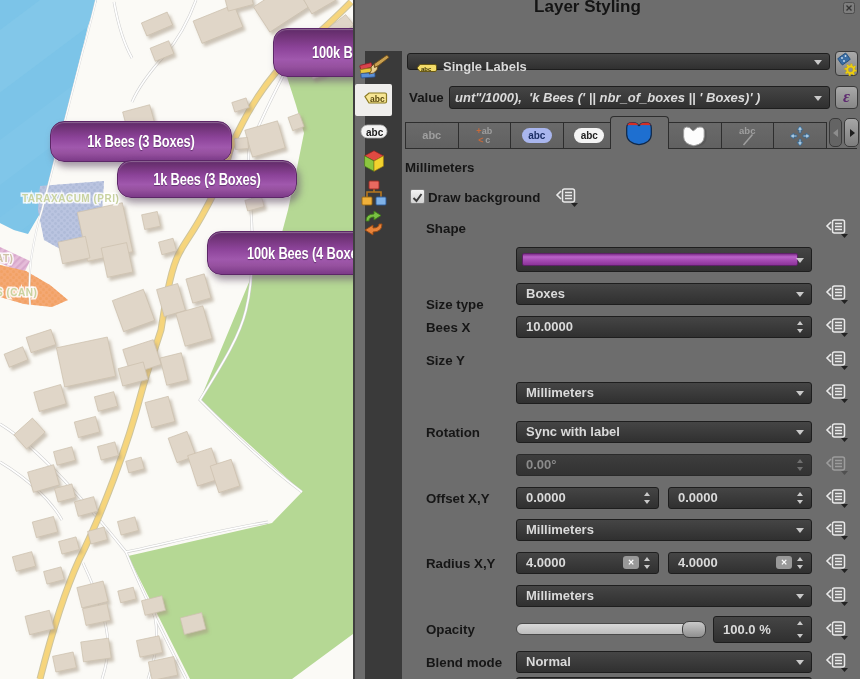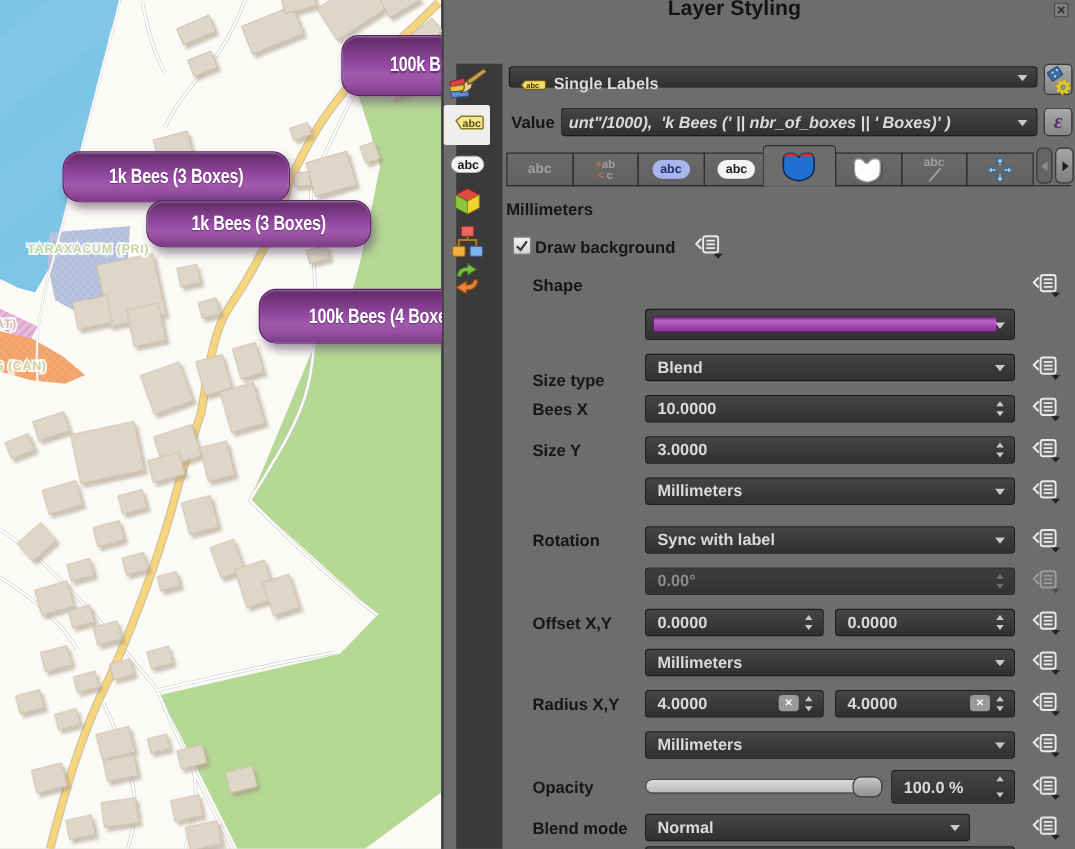--- a/index.html
+++ b/index.html
@@ -337,21 +337,21 @@
 <path d="M11,5.5 H18 M11,8.5 H18 M11,11.5 H18" stroke="#e9e9e9" stroke-width="1.4"></path>
 <path d="M17,16 h7 l-3.5,4 z" fill="#222"></path>
 </svg>
 <div class="wg" style="left:161px;top:247px;width:296px;height:25px">
 <div style="position:absolute;left:5px;top:5px;width:276px;height:13px;border-radius:2px;
 background:linear-gradient(#7e2f8b,#bb63c9 26%,#a74cb5 55%,#8c3399 100%);border:1px solid #5e2268"></div>
 <span class="da"></span>
     </div>
 <div class="lb" style="left:71px;top:297px">Size type</div>
 <div class="wg combo" style="left:161px;top:283px;width:296px;height:22px;line-height:20px;font-size:13px;">
-      <span class="ct">Blend</span>
+      <span class="ct">Boxes</span>
       <span class="da"></span>
     </div>
 <svg class="ddi" width="26" height="20" viewBox="0 0 26 20" style="left:469px;top:284px;position:absolute">
 <path d="M7,4 L3,8 L7,12" fill="none" stroke="#e9e9e9" stroke-width="1.6"></path>
 <rect x="8.5" y="2" width="12" height="13" rx="2" fill="none" stroke="#e9e9e9" stroke-width="1.5"></rect>
 <path d="M11,5.5 H18 M11,8.5 H18 M11,11.5 H18" stroke="#e9e9e9" stroke-width="1.4"></path>
 <path d="M17,16 h7 l-3.5,4 z" fill="#222"></path>
 </svg>
 <div class="lb" style="left:71px;top:320px">Bees X</div>
 <div class="wg spin" style="left:161px;top:316px;width:296px;height:22px;line-height:20px;">
@@ -361,27 +361,20 @@
         <i class="dn"></i>
       </span>
     </div>
 <svg class="ddi" width="26" height="20" viewBox="0 0 26 20" style="left:469px;top:317px;position:absolute">
 <path d="M7,4 L3,8 L7,12" fill="none" stroke="#e9e9e9" stroke-width="1.6"></path>
 <rect x="8.5" y="2" width="12" height="13" rx="2" fill="none" stroke="#e9e9e9" stroke-width="1.5"></rect>
 <path d="M11,5.5 H18 M11,8.5 H18 M11,11.5 H18" stroke="#e9e9e9" stroke-width="1.4"></path>
 <path d="M17,16 h7 l-3.5,4 z" fill="#222"></path>
 </svg>
 <div class="lb" style="left:71px;top:353px">Size Y</div>
-<div class="wg spin" style="left:161px;top:349px;width:296px;height:22px;line-height:20px;">
-      <span class="ct">3.0000</span>
-      <span class="sa">
-        <i class="up"></i>
-        <i class="dn"></i>
-      </span>
-    </div>
 <svg class="ddi" width="26" height="20" viewBox="0 0 26 20" style="left:469px;top:350px;position:absolute">
 <path d="M7,4 L3,8 L7,12" fill="none" stroke="#e9e9e9" stroke-width="1.6"></path>
 <rect x="8.5" y="2" width="12" height="13" rx="2" fill="none" stroke="#e9e9e9" stroke-width="1.5"></rect>
 <path d="M11,5.5 H18 M11,8.5 H18 M11,11.5 H18" stroke="#e9e9e9" stroke-width="1.4"></path>
 <path d="M17,16 h7 l-3.5,4 z" fill="#222"></path>
 </svg>
 <div class="wg combo" style="left:161px;top:382px;width:296px;height:22px;line-height:20px;font-size:13px;">
       <span class="ct">Millimeters</span>
       <span class="da"></span>
     </div>
@@ -491,21 +484,21 @@
         <i class="dn"></i>
       </span>
     </div>
 <svg class="ddi" width="26" height="20" viewBox="0 0 26 20" style="left:469px;top:620px;position:absolute">
 <path d="M7,4 L3,8 L7,12" fill="none" stroke="#e9e9e9" stroke-width="1.6"></path>
 <rect x="8.5" y="2" width="12" height="13" rx="2" fill="none" stroke="#e9e9e9" stroke-width="1.5"></rect>
 <path d="M11,5.5 H18 M11,8.5 H18 M11,11.5 H18" stroke="#e9e9e9" stroke-width="1.4"></path>
 <path d="M17,16 h7 l-3.5,4 z" fill="#222"></path>
 </svg>
 <div class="lb" style="left:71px;top:655px">Blend mode</div>
-<div class="wg combo" style="left:161px;top:651px;width:260px;height:22px;line-height:20px;font-size:13px;">
+<div class="wg combo" style="left:161px;top:651px;width:296px;height:22px;line-height:20px;font-size:13px;">
       <span class="ct">Normal</span>
       <span class="da"></span>
     </div>
 <svg class="ddi" width="26" height="20" viewBox="0 0 26 20" style="left:469px;top:652px;position:absolute">
 <path d="M7,4 L3,8 L7,12" fill="none" stroke="#e9e9e9" stroke-width="1.6"></path>
 <rect x="8.5" y="2" width="12" height="13" rx="2" fill="none" stroke="#e9e9e9" stroke-width="1.5"></rect>
 <path d="M11,5.5 H18 M11,8.5 H18 M11,11.5 H18" stroke="#e9e9e9" stroke-width="1.4"></path>
 <path d="M17,16 h7 l-3.5,4 z" fill="#222"></path>
 </svg>
 <div class="wg" style="left:161px;top:677px;width:296px;height:6px"></div>

